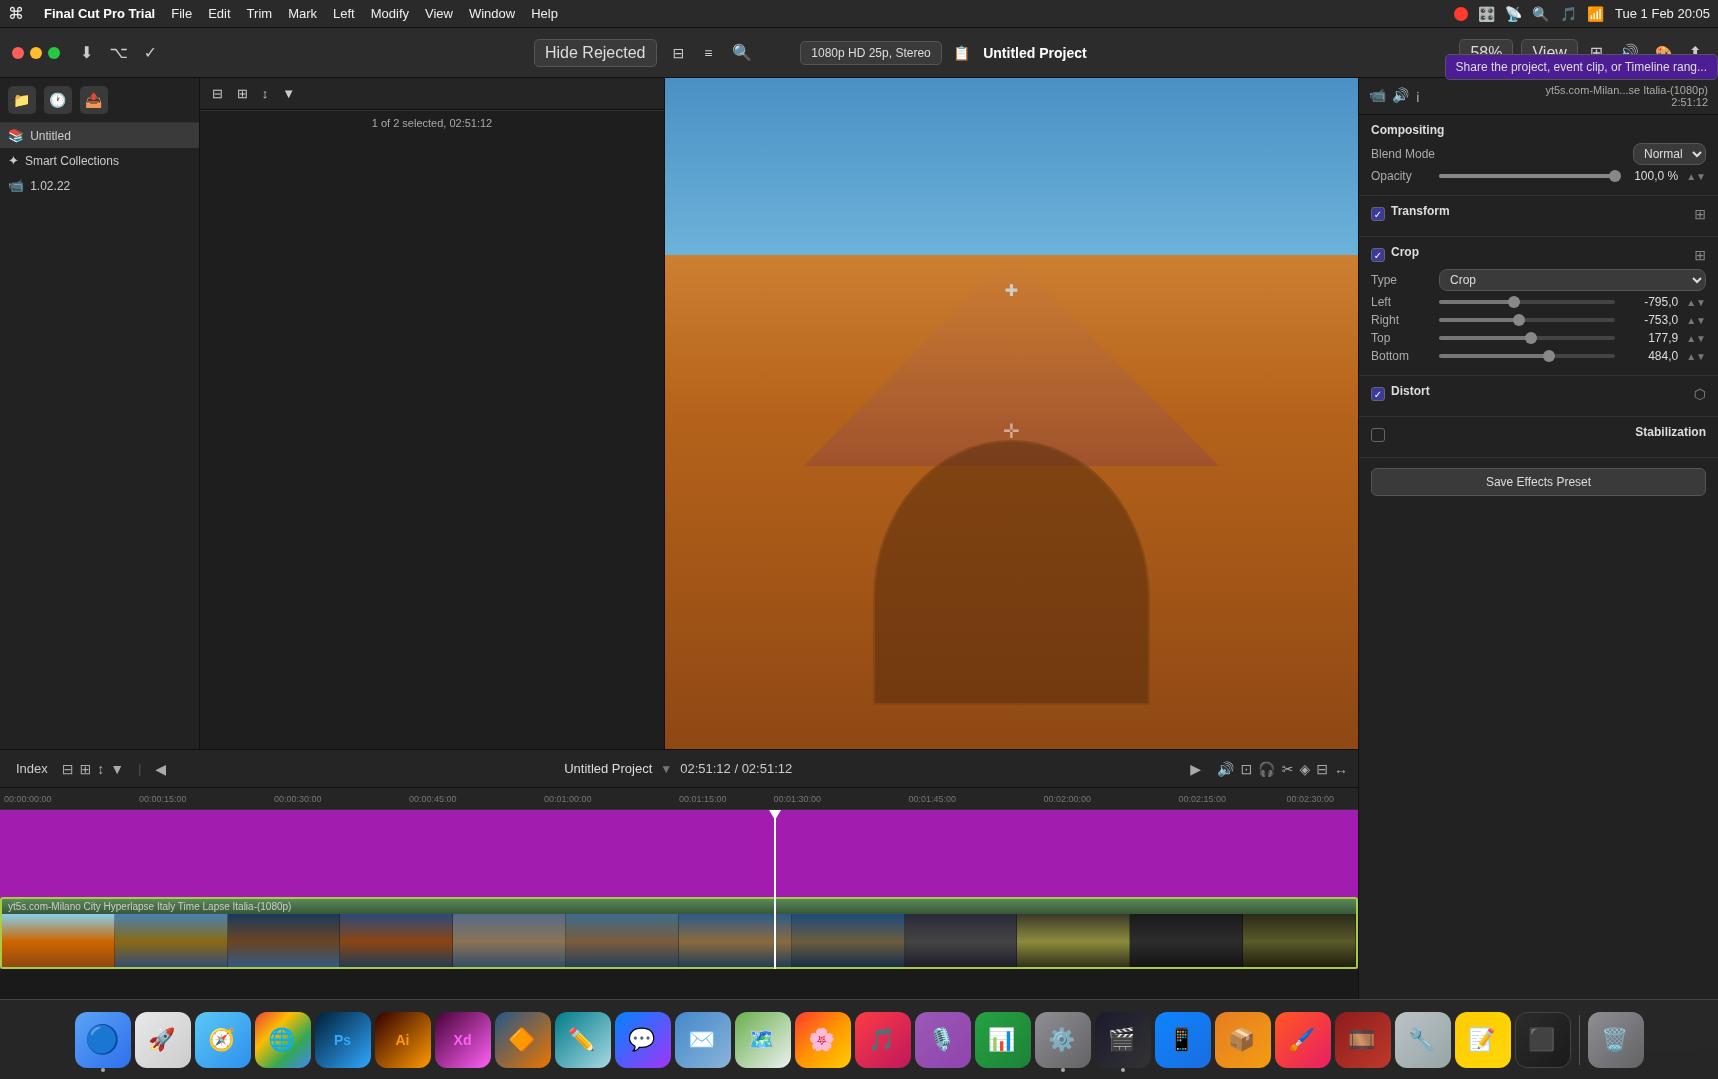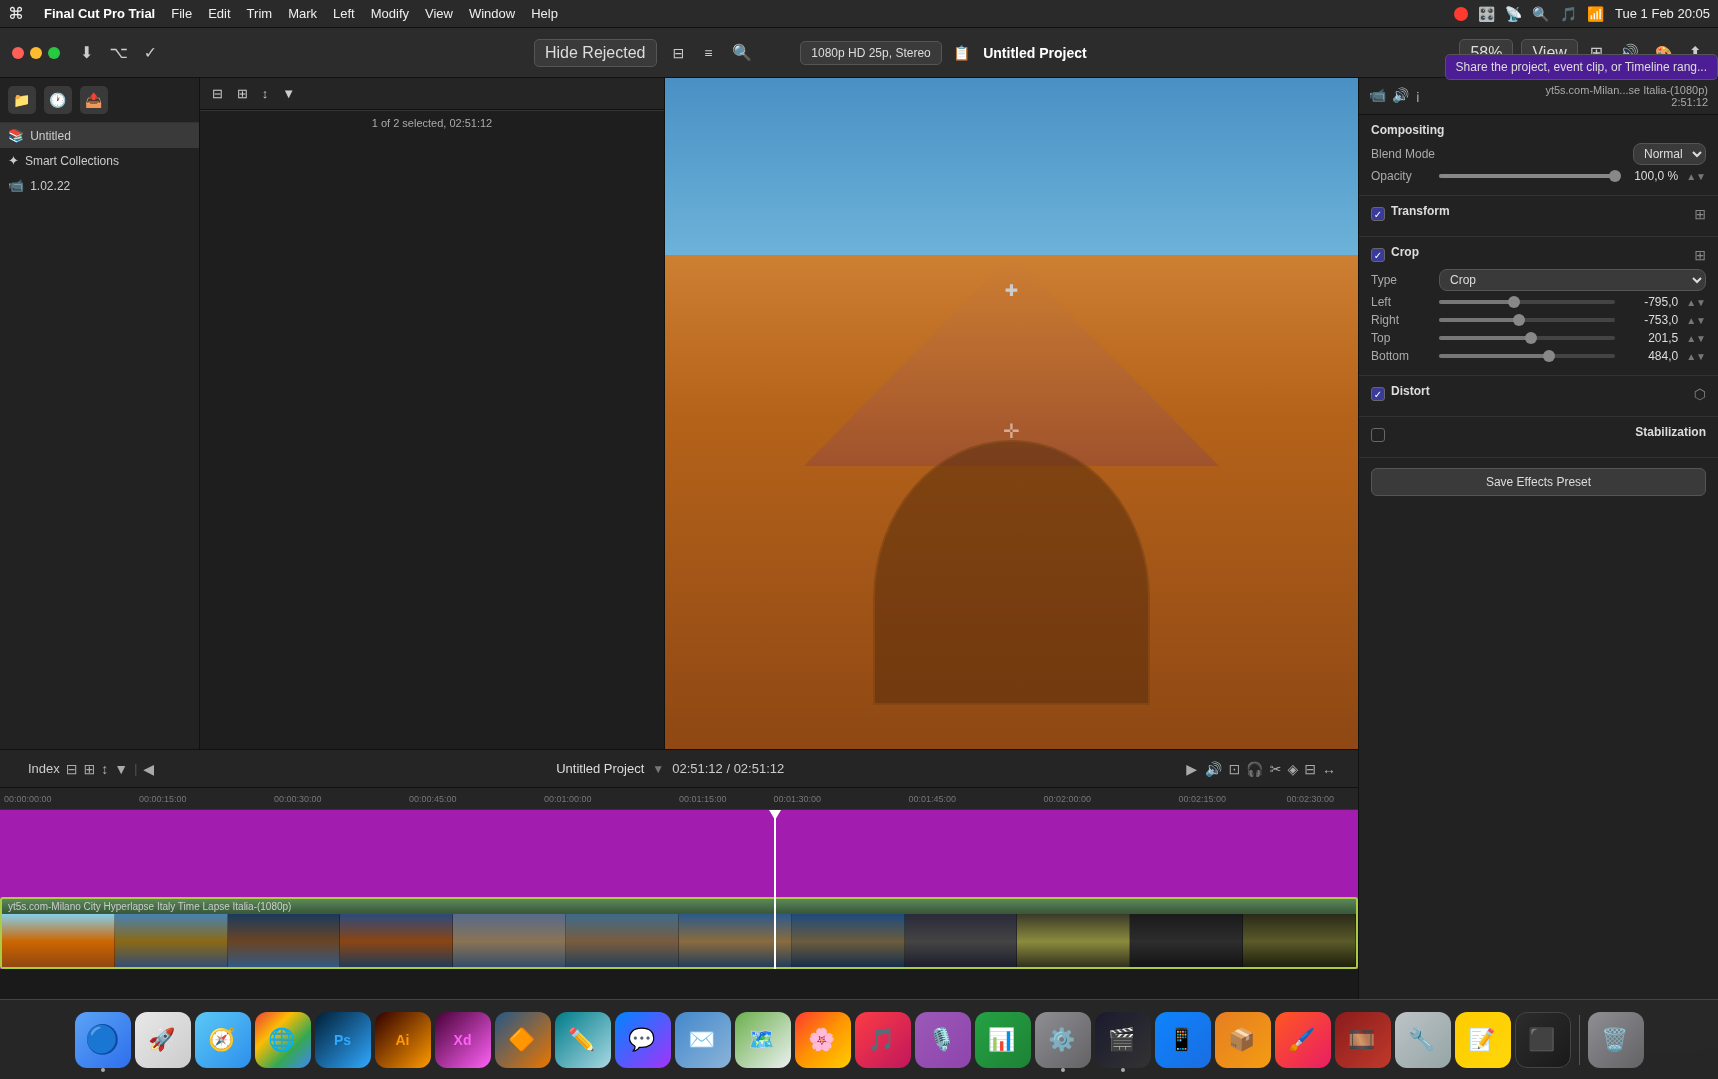--- a/index.html
+++ b/index.html
@@ -428,21 +428,22 @@
       background: #1a1a1a;
       border-top: 1px solid #111;
       display: flex;
       flex-direction: column;
     }
     .timeline-toolbar {
       height: 38px;
       background: #252525;
       display: flex;
       align-items: center;
-      padding: 0 22px;
+      gap: 8px;
+      padding: 0 10px;
       border-bottom: 1px solid #111;
     }
     .timeline-index-btn {
       color: #ccc;
       font-size: 13px;
       cursor: pointer;
       font-weight: 500;
       padding: 2px 6px;
     }
     .tl-toolbar-icons {
@@ -853,21 +854,21 @@
         </div>
 
         <div class="inspector-row">
           <span class="inspector-label">Top</span>
           <div class="slider-row">
             <div class="slider-track">
               <div class="slider-fill" style="width:55%;background:#777;"></div>
               <div class="slider-thumb" style="left:49%;"></div>
             </div>
           </div>
-          <span class="inspector-number-value">201,5</span>
+          <span class="inspector-number-value">177,9</span>
           <span class="value-stepper">▲▼</span>
         </div>
 
         <div class="inspector-row">
           <span class="inspector-label">Bottom</span>
           <div class="slider-row">
             <div class="slider-track">
               <div class="slider-fill" style="width:65%;background:#777;"></div>
               <div class="slider-thumb" style="left:59%;"></div>
             </div>

